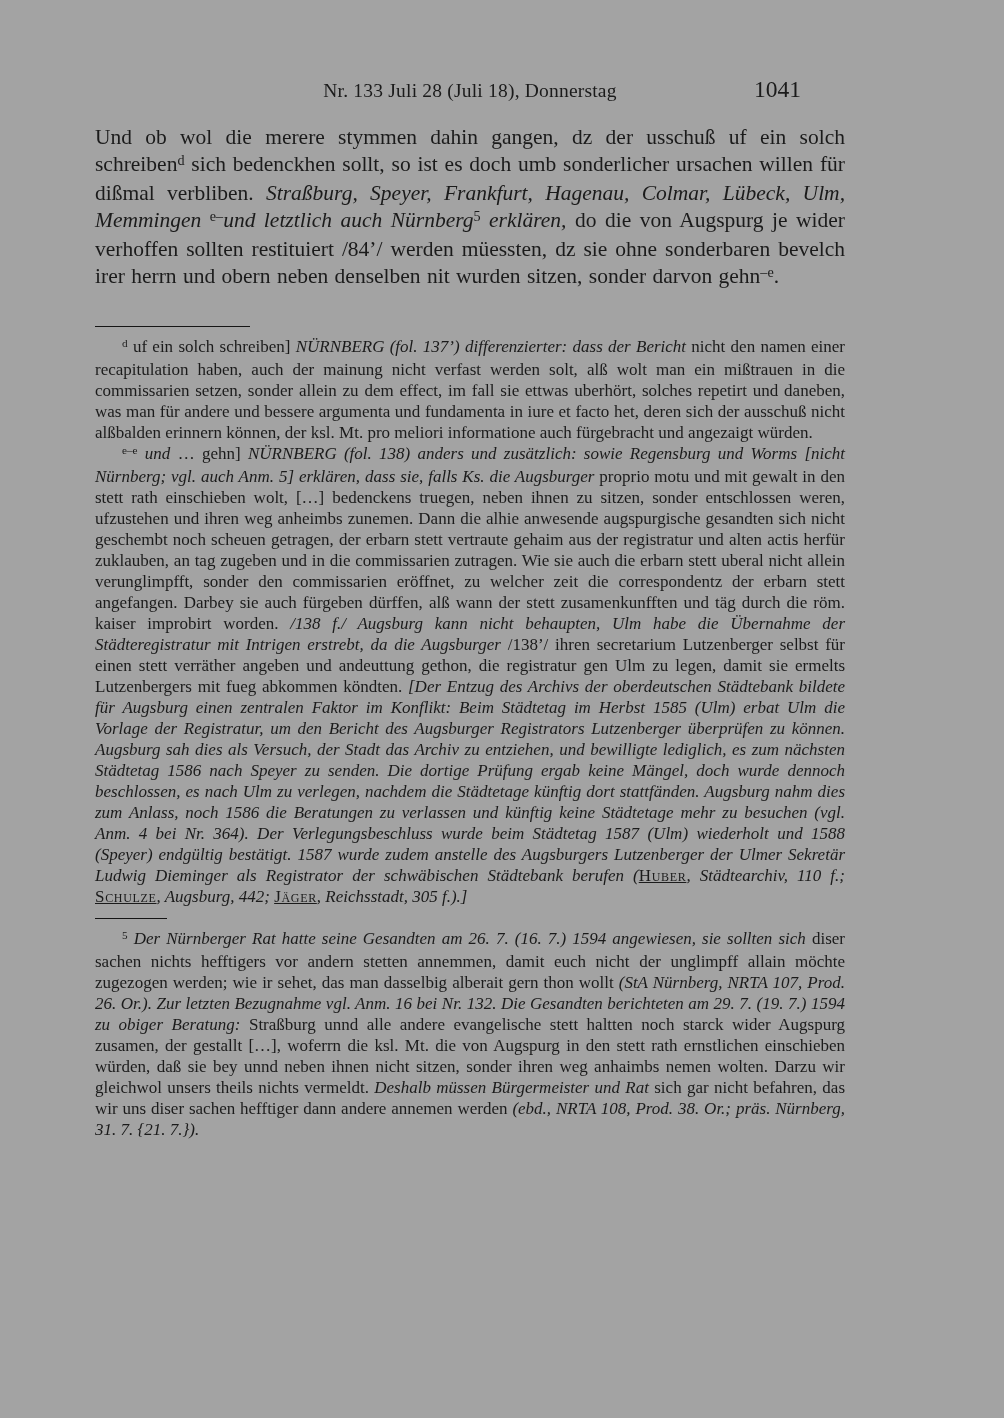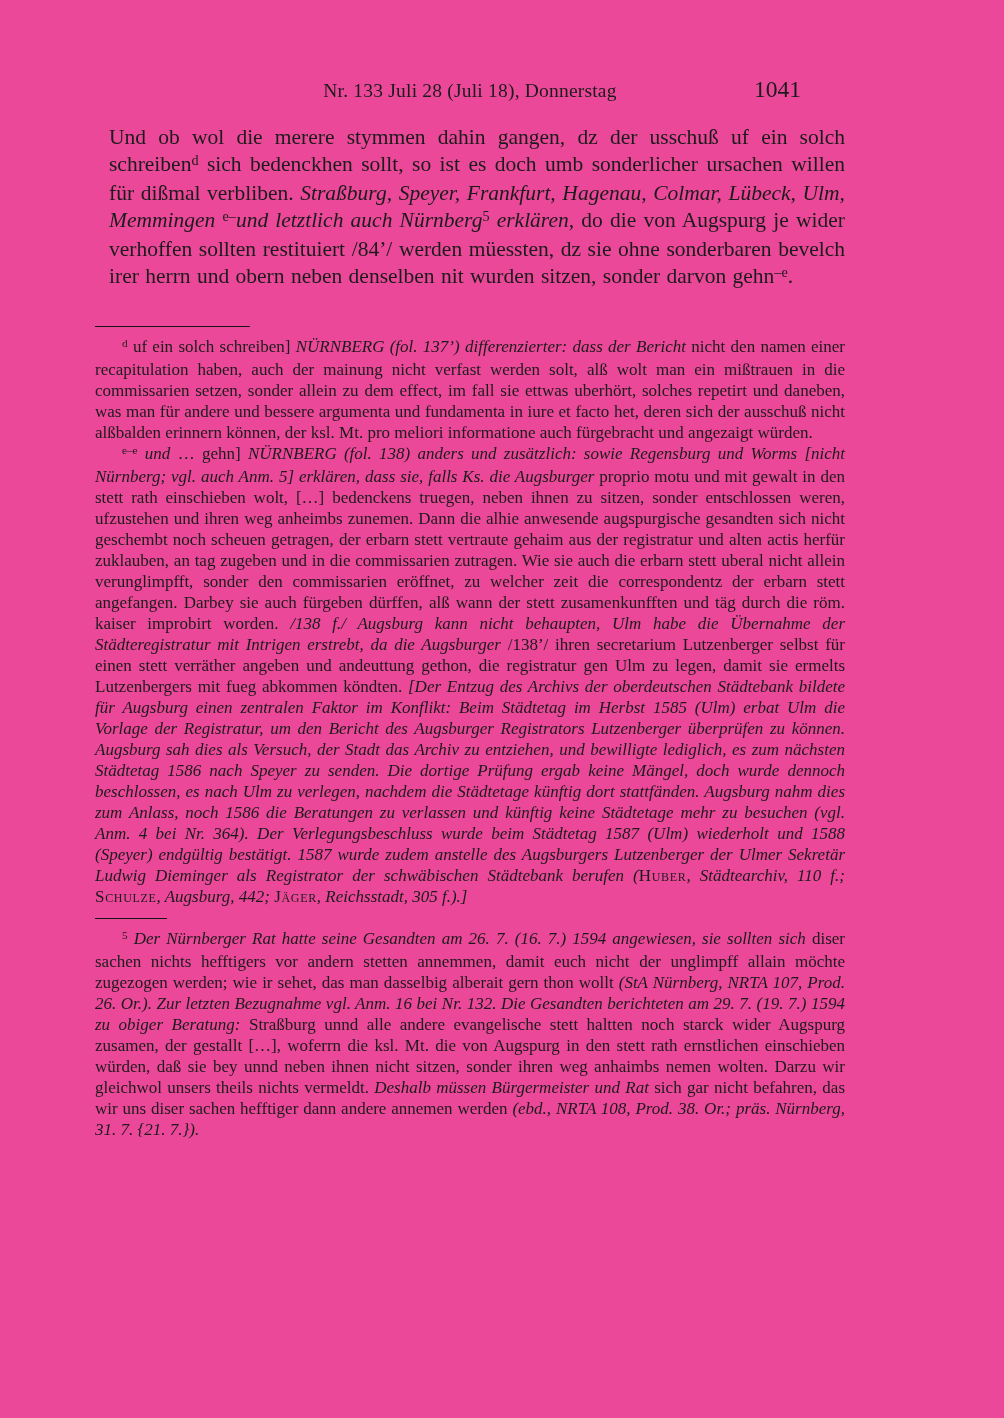--- a/index.html
+++ b/index.html
@@ -1,20 +1,20 @@
 <!DOCTYPE html>
 <html lang="de"><head>
 <meta charset="utf-8">
 <style>
   html,body{margin:0;padding:0;background:#e8e8e8;}
   .page{
     position:relative;
     width:1004px;height:1418px;
     margin:0 auto;
-    background:#ec4899;
+    background:#a3a3a3;
     color:#1b1b1b;
     font-family:"Liberation Serif","DejaVu Serif",serif;
     box-sizing:border-box;
     padding:80px 159px 0 95px;
     overflow:hidden;
   }
   .header{
     position:relative;
     height:26px;
   }
@@ -29,21 +29,20 @@
     top:-4px;
     right:44px;
     font-size:23.5px;
   }
   .main-text{
     margin-top:18px;
     font-size:21.5px;
     line-height:27px;
     text-align:justify;
     word-spacing:1px;
-    margin-left:14px;
   }
   .fn-rule{
     width:155px;
     height:0;
     border-top:1.6px solid #151515;
     margin:34px 0 9px 0;
   }
   .fn-rule-2{
     width:72px;
     height:0;
@@ -52,21 +51,21 @@
   }
   .footnotes, .commentary{
     font-size:17px;
     line-height:21px;
     text-align:justify;
   }
   .footnote{
     text-indent:27px;
   }
   .it{font-style:italic;}
-  .sc{font-variant:small-caps;letter-spacing:0.04em;}
+  .sc{font-variant:small-caps;letter-spacing:0.04em;text-decoration:underline;}
   .sup{
     font-size:66%;
     vertical-align:baseline;
     position:relative;
     top:-0.42em;
     font-style:normal;
   }
 </style>
 </head>
 <body>

